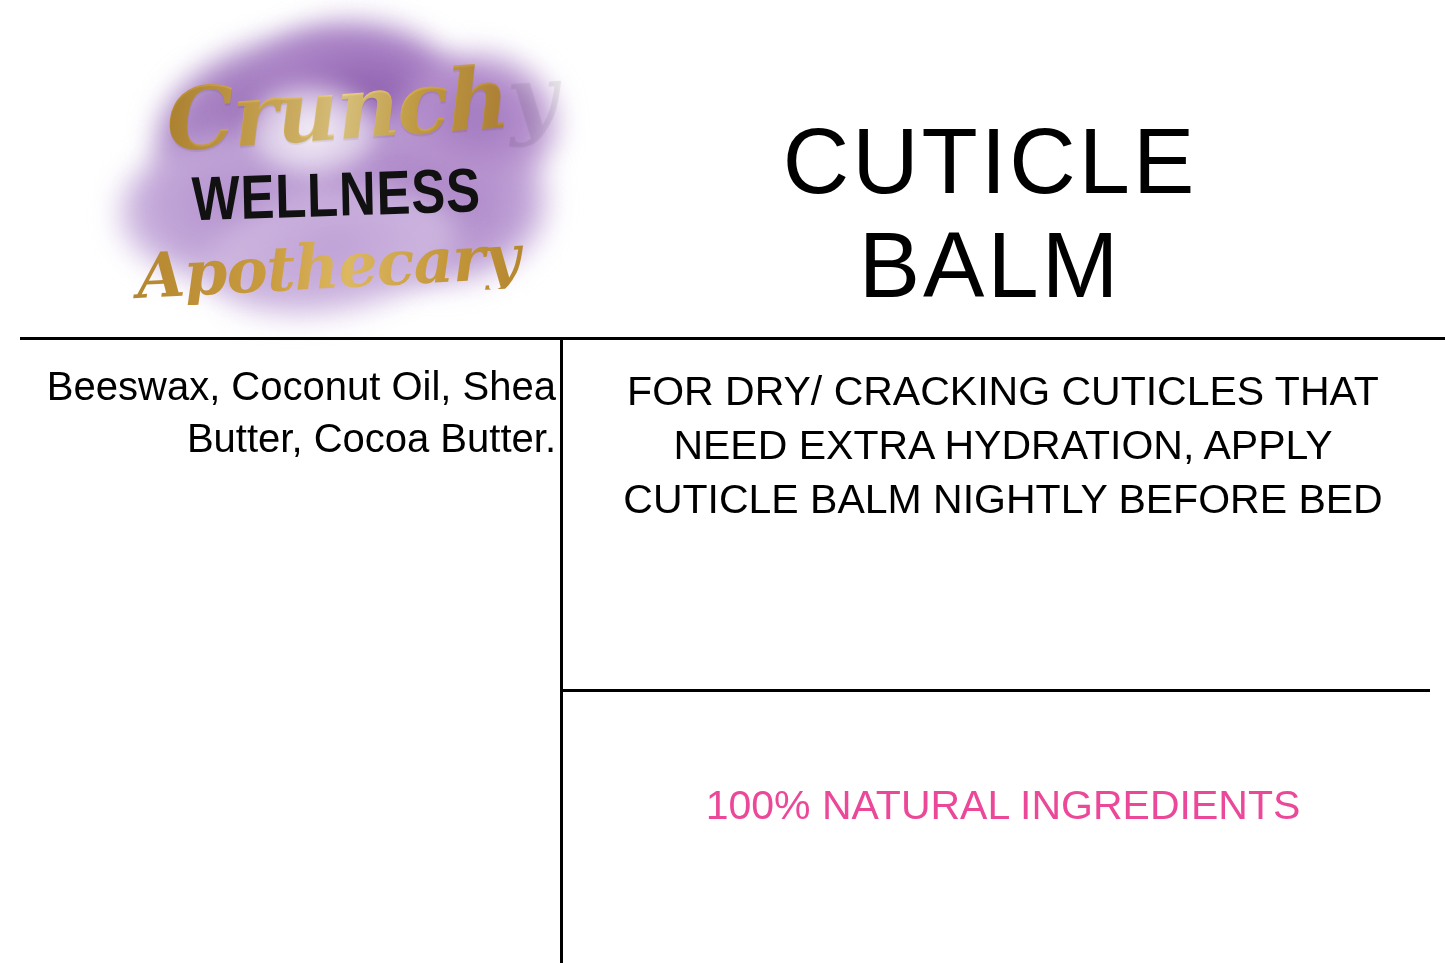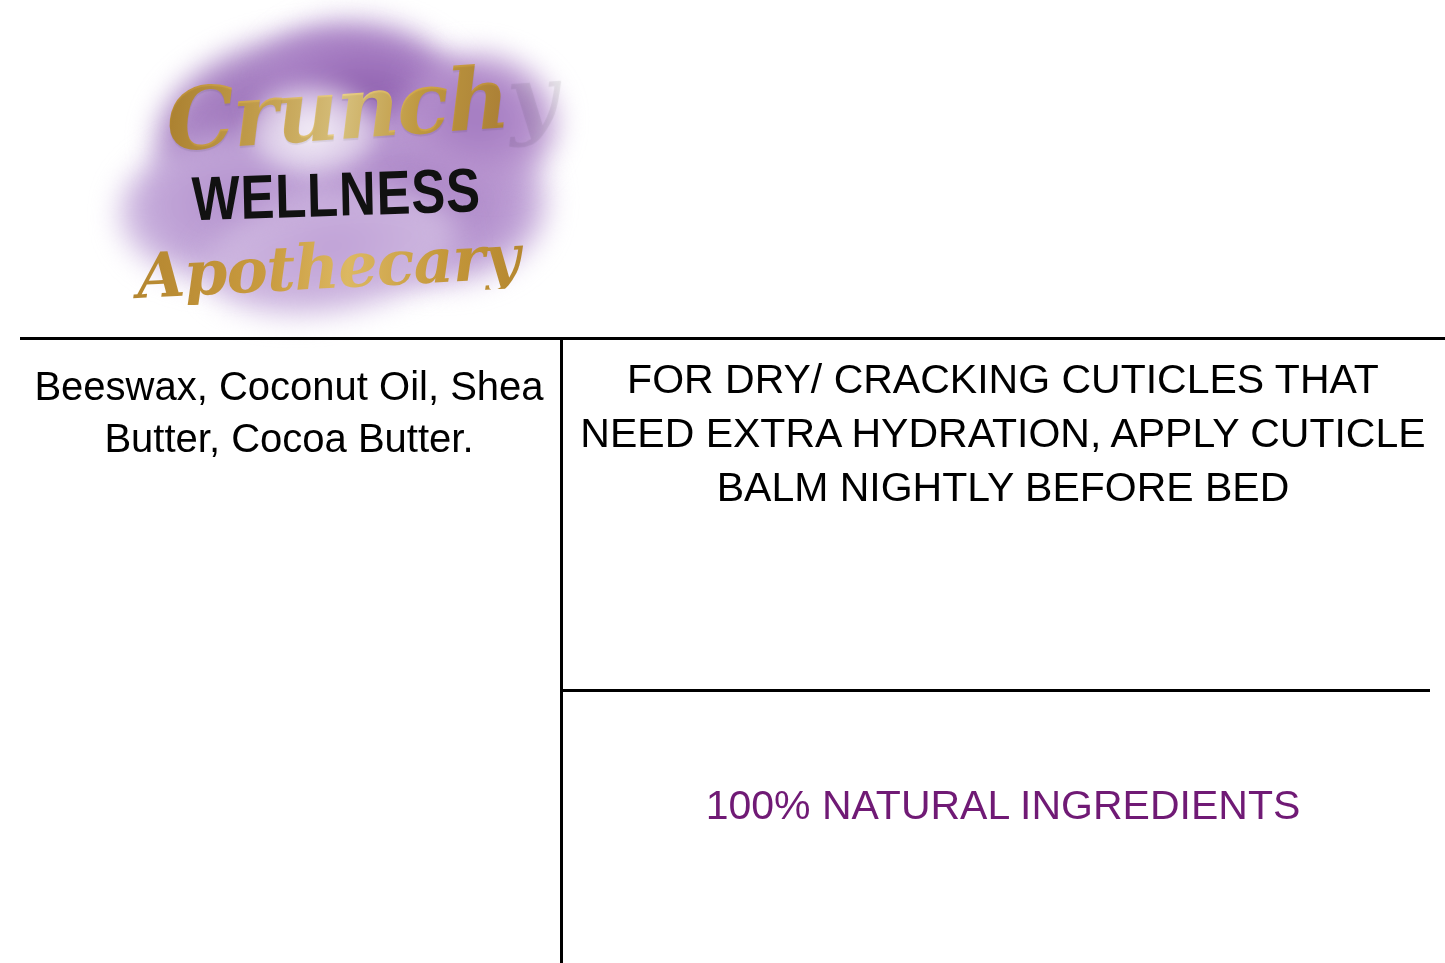--- a/index.html
+++ b/index.html
@@ -193,55 +193,56 @@
     width: 534px;
     text-align: center;
   }
   .ingredients-text,
   .essential-oils-text {
     font-family: "Liberation Sans", sans-serif;
     font-size: 40px;
     line-height: 1.31;
     color: #000000;
     margin: 0;
+    text-align: right;
   }
   .ingredients-text { padding-top: 8px; }
   .block-gap { height: 70px; }
 
   
   .col-right-top {
     position: absolute;
     left: 575px;
     top: 352px;
     width: 856px;
     text-align: center;
   }
   .directions-text {
     font-family: "Liberation Sans", sans-serif;
     font-size: 41px;
     line-height: 1.32;
     color: #000000;
-    margin: 0;
+    margin: 12px;
   }
 
   .col-right-bottom {
     position: absolute;
     left: 575px;
     top: 692px;
     width: 856px;
     height: 271px;
     display: flex;
     align-items: center;
     justify-content: center;
   }
   .natural-text {
     font-family: "Liberation Sans", sans-serif;
     font-size: 41px;
     line-height: 1.3;
-    color: #701a75;
+    color: #ec4899;
     margin: 9px;
     text-align: center;
     position: relative;
     top: -22px;
   }
 </style>
 </head>
 <body>
 
 <div class="label">
@@ -256,20 +257,24 @@
         <span class="blob blob-d"></span>
         <span class="blob blob-e"></span>
         <span class="blob blob-f"></span>
         <span class="blob blob-hl"></span>
       </div>
       <div class="logo-crunchy">Crunchy</div>
       <div class="logo-wellness">WELLNESS</div>
       <div class="logo-apothecary">Apothecary</div>
     </div>
 
+    <h1 class="product-title">
+      <span class="t-line">CUTICLE</span>
+      <span class="t-line">BALM</span>
+    </h1>
 
   </div>
 
   <div class="rule-top"></div>
   <div class="rule-vertical"></div>
   <div class="rule-mid-right"></div>
 
   <div class="col-left">
     <p class="ingredients-text">Beeswax, Coconut Oil, Shea Butter, Cocoa Butter.</p>
     <div class="block-gap"></div>

